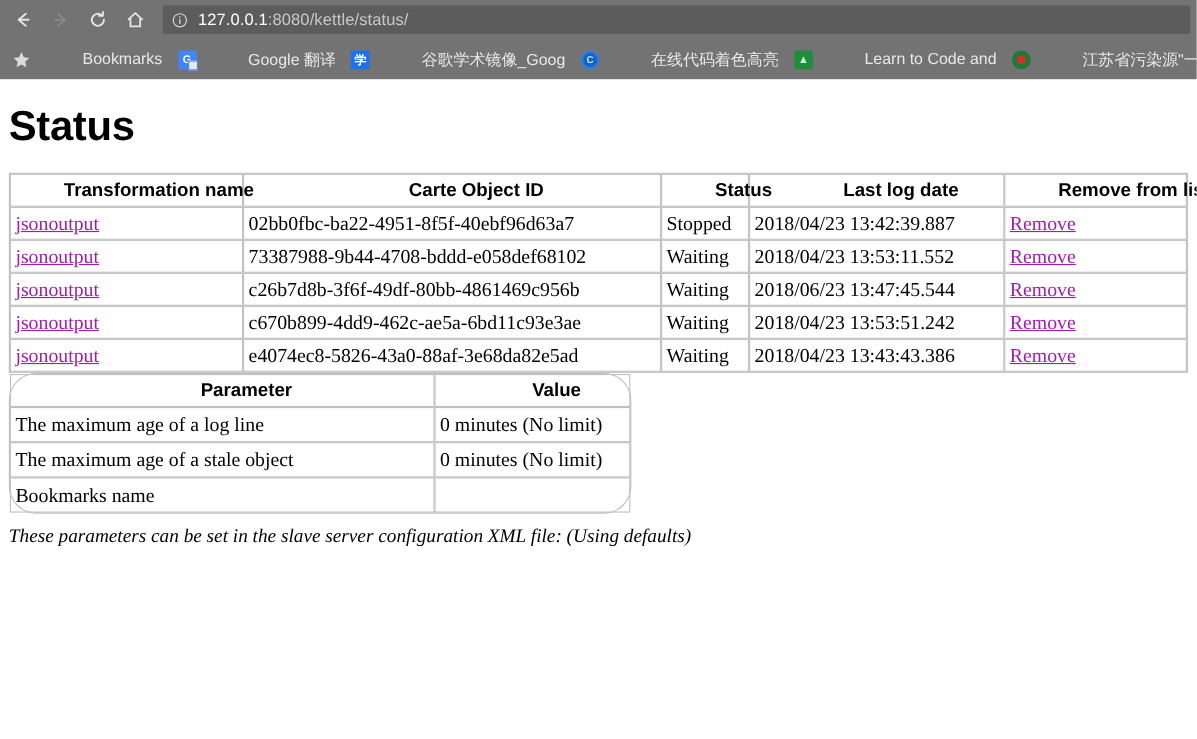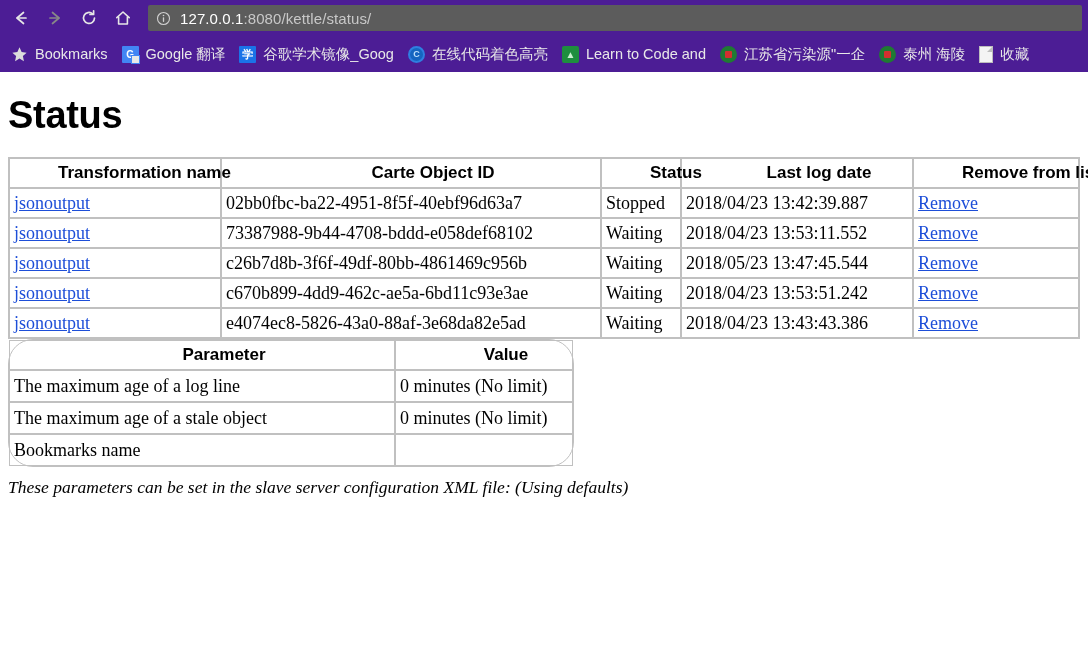--- a/index.html
+++ b/index.html
@@ -7,21 +7,21 @@
     padding: 0;
     width: 1088px;
     height: 672px;
     overflow: hidden;
     background: #ffffff;
     font-family: "Liberation Sans", sans-serif;
   }
 
   
   #browser-chrome {
-    background: #4c1d95;
+    background: #737373;
     width: 1088px;
     height: 72px;
     box-sizing: border-box;
     position: relative;
     overflow: hidden;
   }
 
   #nav-bar {
     height: 36px;
     display: flex;
@@ -74,20 +74,21 @@
   }
   .bm-item {
     display: flex;
     align-items: center;
     height: 28px;
     padding: 0 7px;
     flex: 0 0 auto;
     color: #e8e8e8;
     font-size: 14.5px;
     border-radius: 2px;
+    gap: 40px;
   }
   .bm-item .bm-label { margin-left: 7px; white-space: nowrap; }
   .bm-icon { width: 17px; height: 17px; flex: 0 0 auto; display:block; }
 
   .fav-gtrans {
     background: #4285f4;
     color: #fff;
     font-size: 10px;
     font-weight: bold;
     display: flex; align-items: center; justify-content: center;
@@ -199,21 +200,21 @@
     line-height: 26px;
   }
   table.kettle th {
     font-family: "Liberation Sans", sans-serif;
     font-weight: bold;
     font-size: 17px;
     text-align: center;
     padding-left: 48px;
   }
   table.kettle a {
-    color: #1d4ed8;
+    color: #a21caf;
   }
   .c-left { text-align: left; }
 
   #status-table { width: 1072px; table-layout: fixed; }
   #status-table col.c1 { width: 212px; }
   #status-table col.c2 { width: 380px; }
   #status-table col.c3 { width: 80px; }
   #status-table col.c4 { width: 232px; }
   #status-table col.c5 { width: 166px; }
 
@@ -368,21 +369,21 @@
         <td class="c-left"><a href="#">jsonoutput</a></td>
         <td class="c-left">73387988-9b44-4708-bddd-e058def68102</td>
         <td class="c-left">Waiting</td>
         <td class="c-left">2018/04/23 13:53:11.552</td>
         <td class="c-left"><a href="#">Remove</a></td>
       </tr>
       <tr>
         <td class="c-left"><a href="#">jsonoutput</a></td>
         <td class="c-left">c26b7d8b-3f6f-49df-80bb-4861469c956b</td>
         <td class="c-left">Waiting</td>
-        <td class="c-left">2018/05/23 13:47:45.544</td>
+        <td class="c-left">2018/06/23 13:47:45.544</td>
         <td class="c-left"><a href="#">Remove</a></td>
       </tr>
       <tr>
         <td class="c-left"><a href="#">jsonoutput</a></td>
         <td class="c-left">c670b899-4dd9-462c-ae5a-6bd11c93e3ae</td>
         <td class="c-left">Waiting</td>
         <td class="c-left">2018/04/23 13:53:51.242</td>
         <td class="c-left"><a href="#">Remove</a></td>
       </tr>
       <tr>

